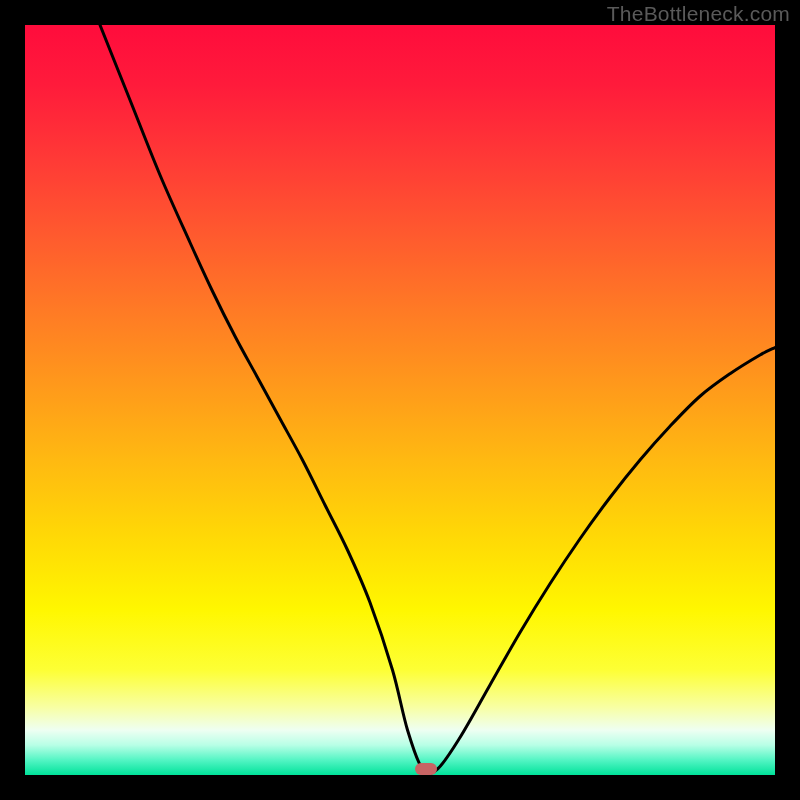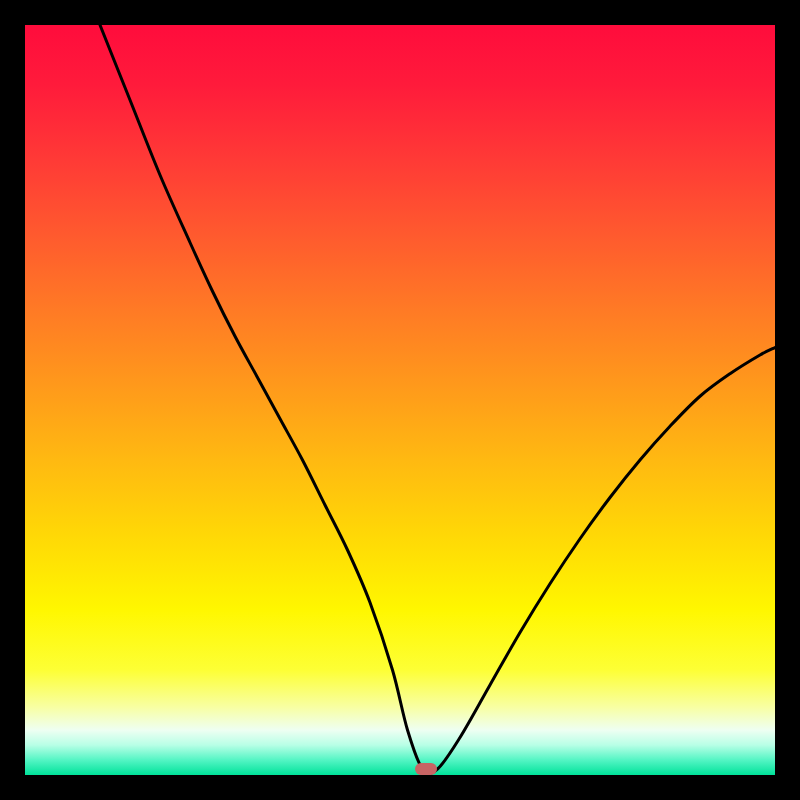--- a/index.html
+++ b/index.html
@@ -71,20 +71,21 @@
     height: 12px;
     border-radius: 6px;
     background: #c86464;
     transform: translate(-50%, -50%);
   }
 </style>
 </head>
 <body>
 
 <div class="frame">
+  <div class="watermark">TheBottleneck.com</div>
   <div class="plot-area">
     <div class="grad-main"></div>
     <svg class="curve-svg" viewBox="0 0 750 750" preserveAspectRatio="none">
       <path id="curve-path" fill="none" stroke="#000" stroke-width="3" stroke-linecap="round" stroke-linejoin="round" d="M 75.00 0.00 C 80.00 12.50, 95.00 50.00, 105.00 75.00 C 115.00 100.00, 125.00 126.25, 135.00 150.00 C 145.00 173.75, 156.25 198.13, 165.00 217.50 C 173.75 236.88, 180.00 250.63, 187.50 266.25 C 195.00 281.88, 202.50 296.88, 210.00 311.25 C 217.50 325.63, 225.00 338.75, 232.50 352.50 C 240.00 366.25, 247.50 380.00, 255.00 393.75 C 262.50 407.50, 270.00 420.63, 277.50 435.00 C 285.00 449.38, 292.50 465.00, 300.00 480.00 C 307.50 495.00, 315.00 508.75, 322.50 525.00 C 330.00 541.25, 337.50 557.50, 345.00 577.50 C 352.50 597.50, 361.25 623.75, 367.50 645.00 C 373.75 666.25, 377.50 688.50, 382.50 705.00 C 387.50 721.50, 392.50 737.50, 397.50 744.00 C 402.50 750.50, 406.25 749.25, 412.50 744.00 C 418.75 738.75, 426.25 726.50, 435.00 712.50 C 443.75 698.50, 455.00 677.50, 465.00 660.00 C 475.00 642.50, 485.00 624.38, 495.00 607.50 C 505.00 590.63, 515.00 574.38, 525.00 558.75 C 535.00 543.13, 545.00 528.13, 555.00 513.75 C 565.00 499.38, 575.00 485.63, 585.00 472.50 C 595.00 459.38, 605.00 446.88, 615.00 435.00 C 625.00 423.13, 635.00 411.88, 645.00 401.25 C 655.00 390.63, 665.00 380.00, 675.00 371.25 C 685.00 362.50, 695.00 355.63, 705.00 348.75 C 715.00 341.88, 727.50 334.37, 735.00 330.00 C 742.50 325.62, 747.50 323.75, 750.00 322.50"></path>
     </svg>
     <div id="marker" class="marker" style="left: 401.25px; top: 744px;"></div>
   </div>
 </div>
 
 </body></html>

